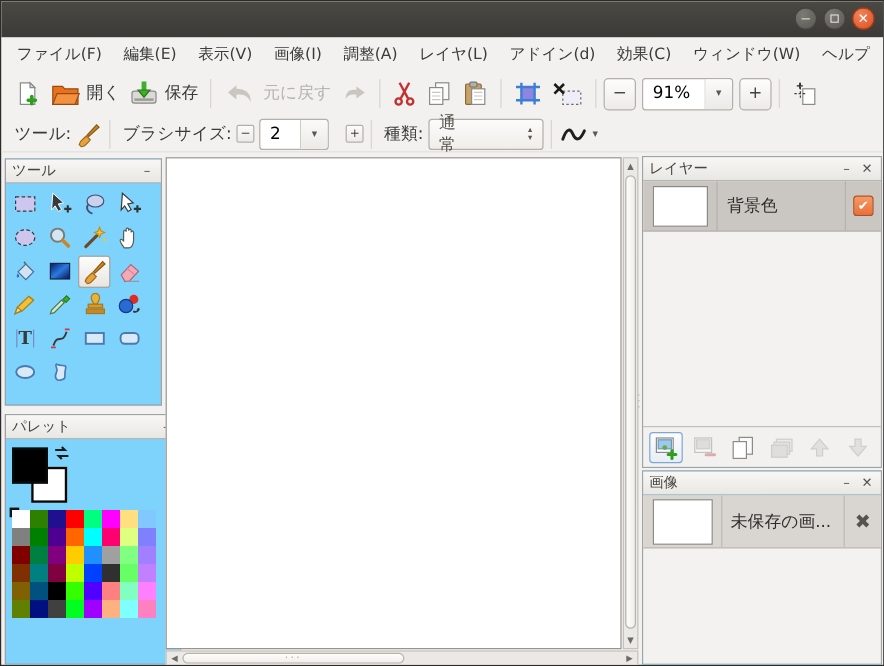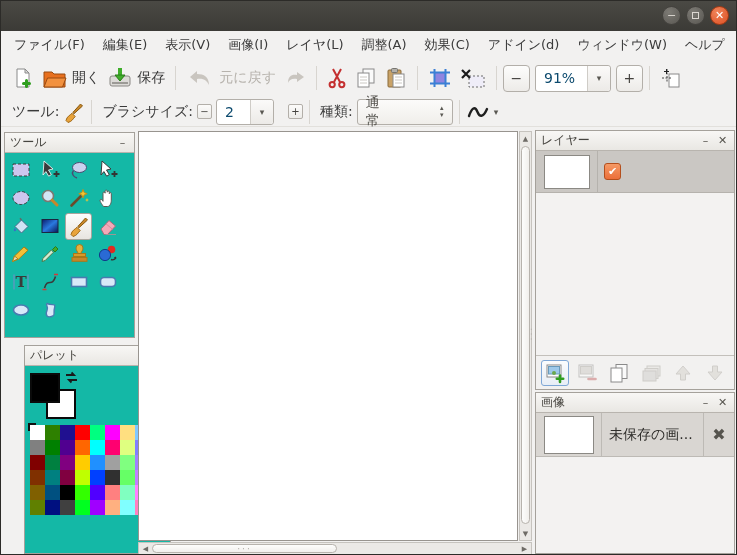--- a/index.html
+++ b/index.html
@@ -25,49 +25,49 @@
   
   .toolbar{position:absolute;left:0;width:100%;display:flex;align-items:center;padding:0 7px;}
   .toolbar1{top:58px;height:38px;}
   .toolbar2{top:96px;height:30px;border-bottom:1px solid #e2e0dc;}
   .tb-btn{display:inline-flex;align-items:center;gap:5px;padding:2px 4px;border-radius:3px;white-space:nowrap;}
   .tb-btn .lbl{font-size:14px;}
   .tb-btn.disabled .lbl{color:#b7b3ad;}
   .sep{width:1px;height:24px;background:#d8d5d0;margin:0 6px;flex:none;}
   .icon{display:inline-flex;align-items:center;justify-content:center;line-height:0;}
   .combo{display:inline-flex;align-items:center;background:#fff;border:1px solid #b3afa9;border-radius:3px;height:27px;}
-  .combo .value{padding:0 8px;font-size:14px;color:#0c4a6e;}
+  .combo .value{padding:0 8px;font-size:14px;color:#000000;}
   .combo .dd{width:23px;height:100%;display:flex;align-items:center;justify-content:center;
     border-left:1px solid #cfccc7;color:#5a5852;background:linear-gradient(#fbfaf9,#eceae7);
     border-radius:0 3px 3px 0;font-size:9px;}
   .combo .spin{width:20px;height:100%;display:flex;flex-direction:column;align-items:center;justify-content:center;
     color:#5a5852;font-size:7px;line-height:7px;}
   .zoom-btn{width:27px;height:27px;border:1px solid #b3afa9;border-radius:4px;
     background:linear-gradient(#fdfdfc,#edebe8);display:flex;align-items:center;justify-content:center;
     font-size:14px;color:#44423e;}
   .sq-btn{width:15px;height:15px;border:1px solid #b3afa9;border-radius:2px;
     background:linear-gradient(#fcfbfa,#ecebe8);display:flex;align-items:center;justify-content:center;
     font-size:10px;line-height:1;color:#44423e;}
   .opt-label{font-size:14px;color:#3a3a3a;white-space:nowrap;margin:0 4px;}
   
   .main{position:absolute;left:0;top:126px;width:737px;height:429px;}
-  .panel{position:absolute;background:#14b8a6;border:1px solid #a5a19b;}
+  .panel{position:absolute;background:#7dd3fc;border:1px solid #a5a19b;}
   .panel-header{height:20px;display:flex;align-items:center;gap:4px;
     background:linear-gradient(#f8f7f5,#e9e7e3);border-bottom:1px solid #b8b4ae;padding:0 5px;font-size:12px;color:#46443f;}
   .panel-header .ph-title{flex:1;}
   .ph-btn{width:13px;height:13px;display:flex;align-items:center;justify-content:center;
     font-size:11px;line-height:1;color:#56544e;}
   
   .tools-panel{left:3px;top:5px;width:131px;height:206px;}
   .tool-grid{display:flex;flex-wrap:wrap;padding:3px 1px;}
   .tool-button{width:27px;height:27px;display:flex;align-items:center;justify-content:center;
     margin:0.5px 1px;border:1px solid transparent;border-radius:3px;}
   .tool-button.selected{background:linear-gradient(#fdfdfc,#e8e5e1);border-color:#a9a59e;}
   
-  .palette-panel{left:3px;top:218px;width:147px;height:209px;margin-left:20px;}
+  .palette-panel{left:3px;top:218px;width:147px;height:209px;}
   .color-widget{position:relative;height:76px;}
   .swA{position:absolute;left:5px;top:7px;width:30px;height:30px;border:2px solid #0a0a0a;background:#000;}
   .swB{position:absolute;left:21px;top:23px;width:30px;height:30px;border:2px solid #0a0a0a;background:#fff;z-index:-0;}
   .swA{z-index:2;}
   .swap-ic{position:absolute;left:39px;top:4px;}
   .reset-ic{position:absolute;left:2px;top:56px;}
   .palette-grid{position:absolute;left:5px;top:79px;width:120px;display:flex;flex-wrap:wrap;}
   .swatch{width:15px;height:15px;}
   
   .canvas{position:absolute;left:137px;top:4px;width:380px;height:410px;background:#fff;border:1px solid #98948f;}
@@ -118,24 +118,24 @@
         </div>
       <div class="wc close">✕</div>
     </div>
   </div>
 
   <div class="menubar" id="menubar">
       <div class="menu-item">ファイル(F)</div>
       <div class="menu-item">編集(E)</div>
       <div class="menu-item">表示(V)</div>
       <div class="menu-item">画像(I)</div>
+      <div class="menu-item">調整(A)</div>
       <div class="menu-item">レイヤ(L)</div>
-      <div class="menu-item">調整(A)</div>
+      <div class="menu-item">アドイン(d)</div>
       <div class="menu-item">効果(C)</div>
-      <div class="menu-item">アドイン(d)</div>
       <div class="menu-item">ウィンドウ(W)</div>
       <div class="menu-item">ヘルプ</div>
     </div>
 
   <div class="toolbar toolbar1">
     <div class="tb-btn">
         <span class="icon">
           <svg width="22" height="22" viewBox="0 0 22 22">
             <path d="M5 2h8l4 4v14H5z" fill="#fff" stroke="#8a8a8a"></path>
             <path d="M13 2l4 4h-4z" fill="#dcdcda" stroke="#8a8a8a"></path>
@@ -535,20 +535,21 @@
       <div class="panel-header">
         <span class="ph-title">レイヤー</span>
         <span class="ph-btn">–</span>
         <span class="ph-btn">✕</span>
       </div>
       <div class="layer-list">
         <div class="layer-row">
           <div class="layer-thumb-cell">
               <div class="layer-thumb"></div>
             </div>
+          <div class="layer-name-cell">背景色</div>
           <div class="layer-check-cell">
             <div class="checkbox">✔</div>
           </div>
         </div>
       </div>
       <div class="layer-toolbar" id="layerToolbar">
           <div class="layer-btn focused">
             <svg width="24" height="22" viewBox="0 0 24 22">
               <rect x="4" y="3" width="14" height="12" fill="#fff" stroke="#8a8a8a"></rect>
               <rect x="5.5" y="4.5" width="11" height="7.5" fill="#9ec9ea" stroke="#6a9aba"></rect>

